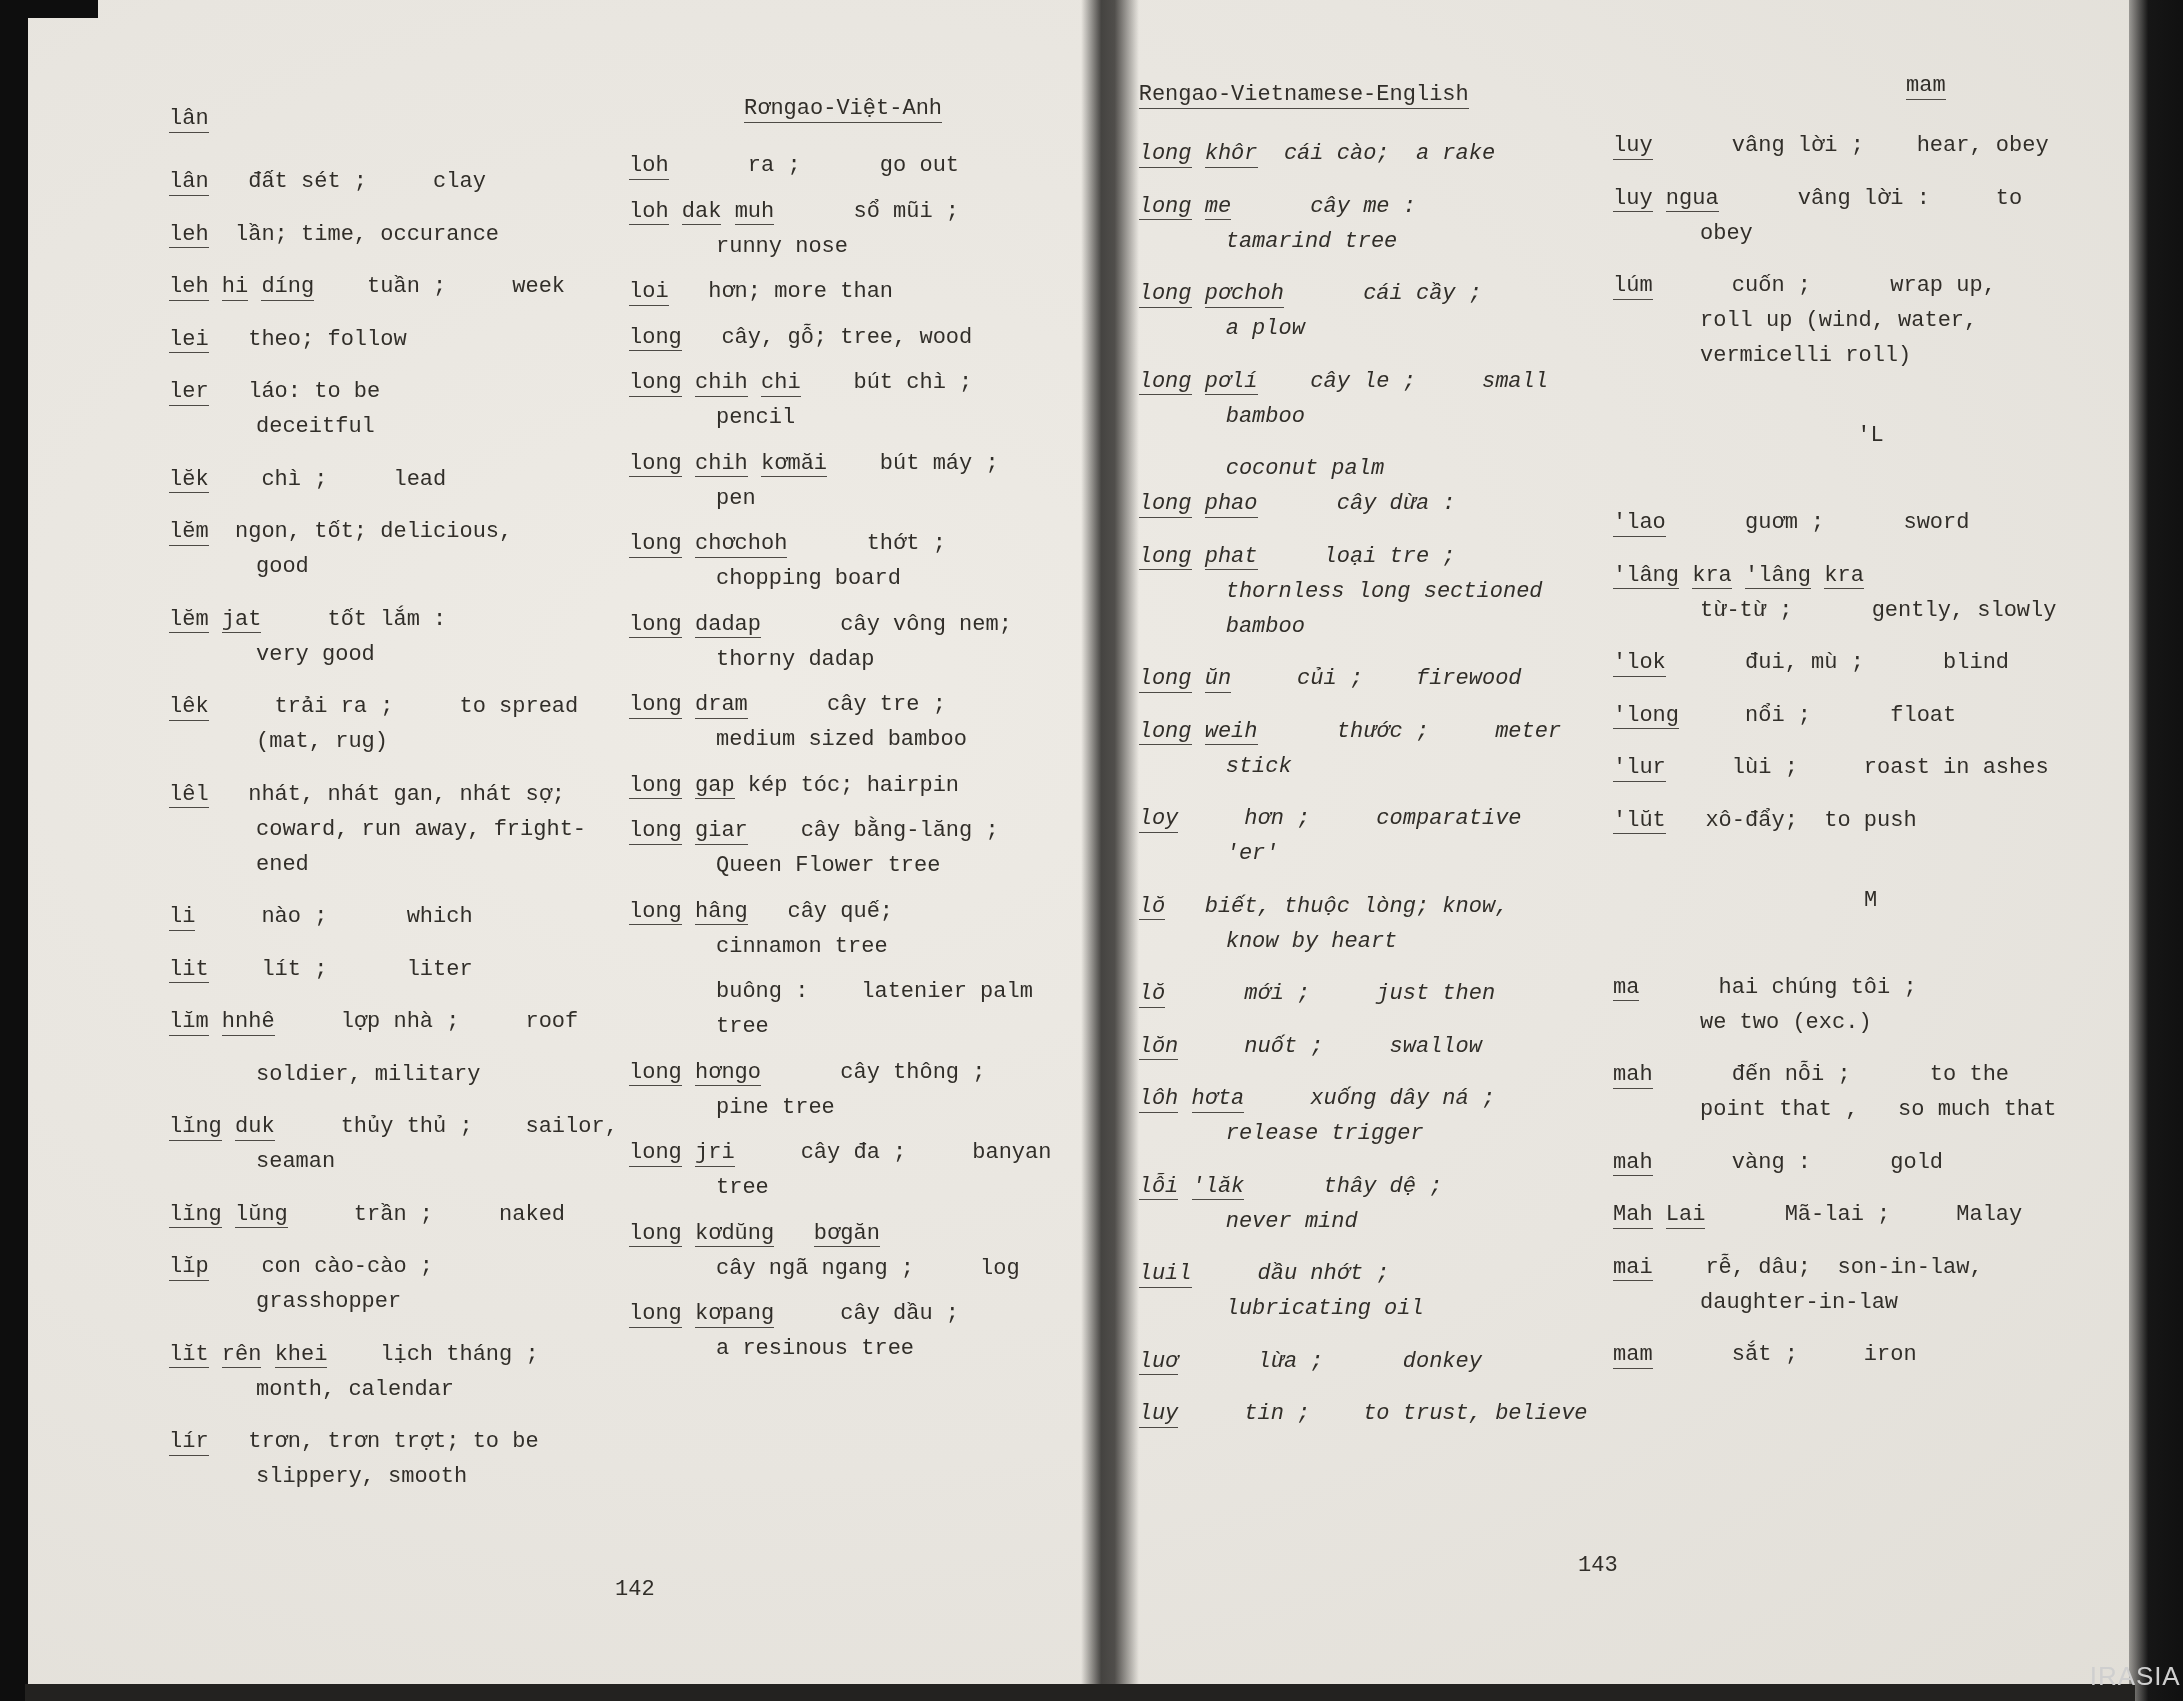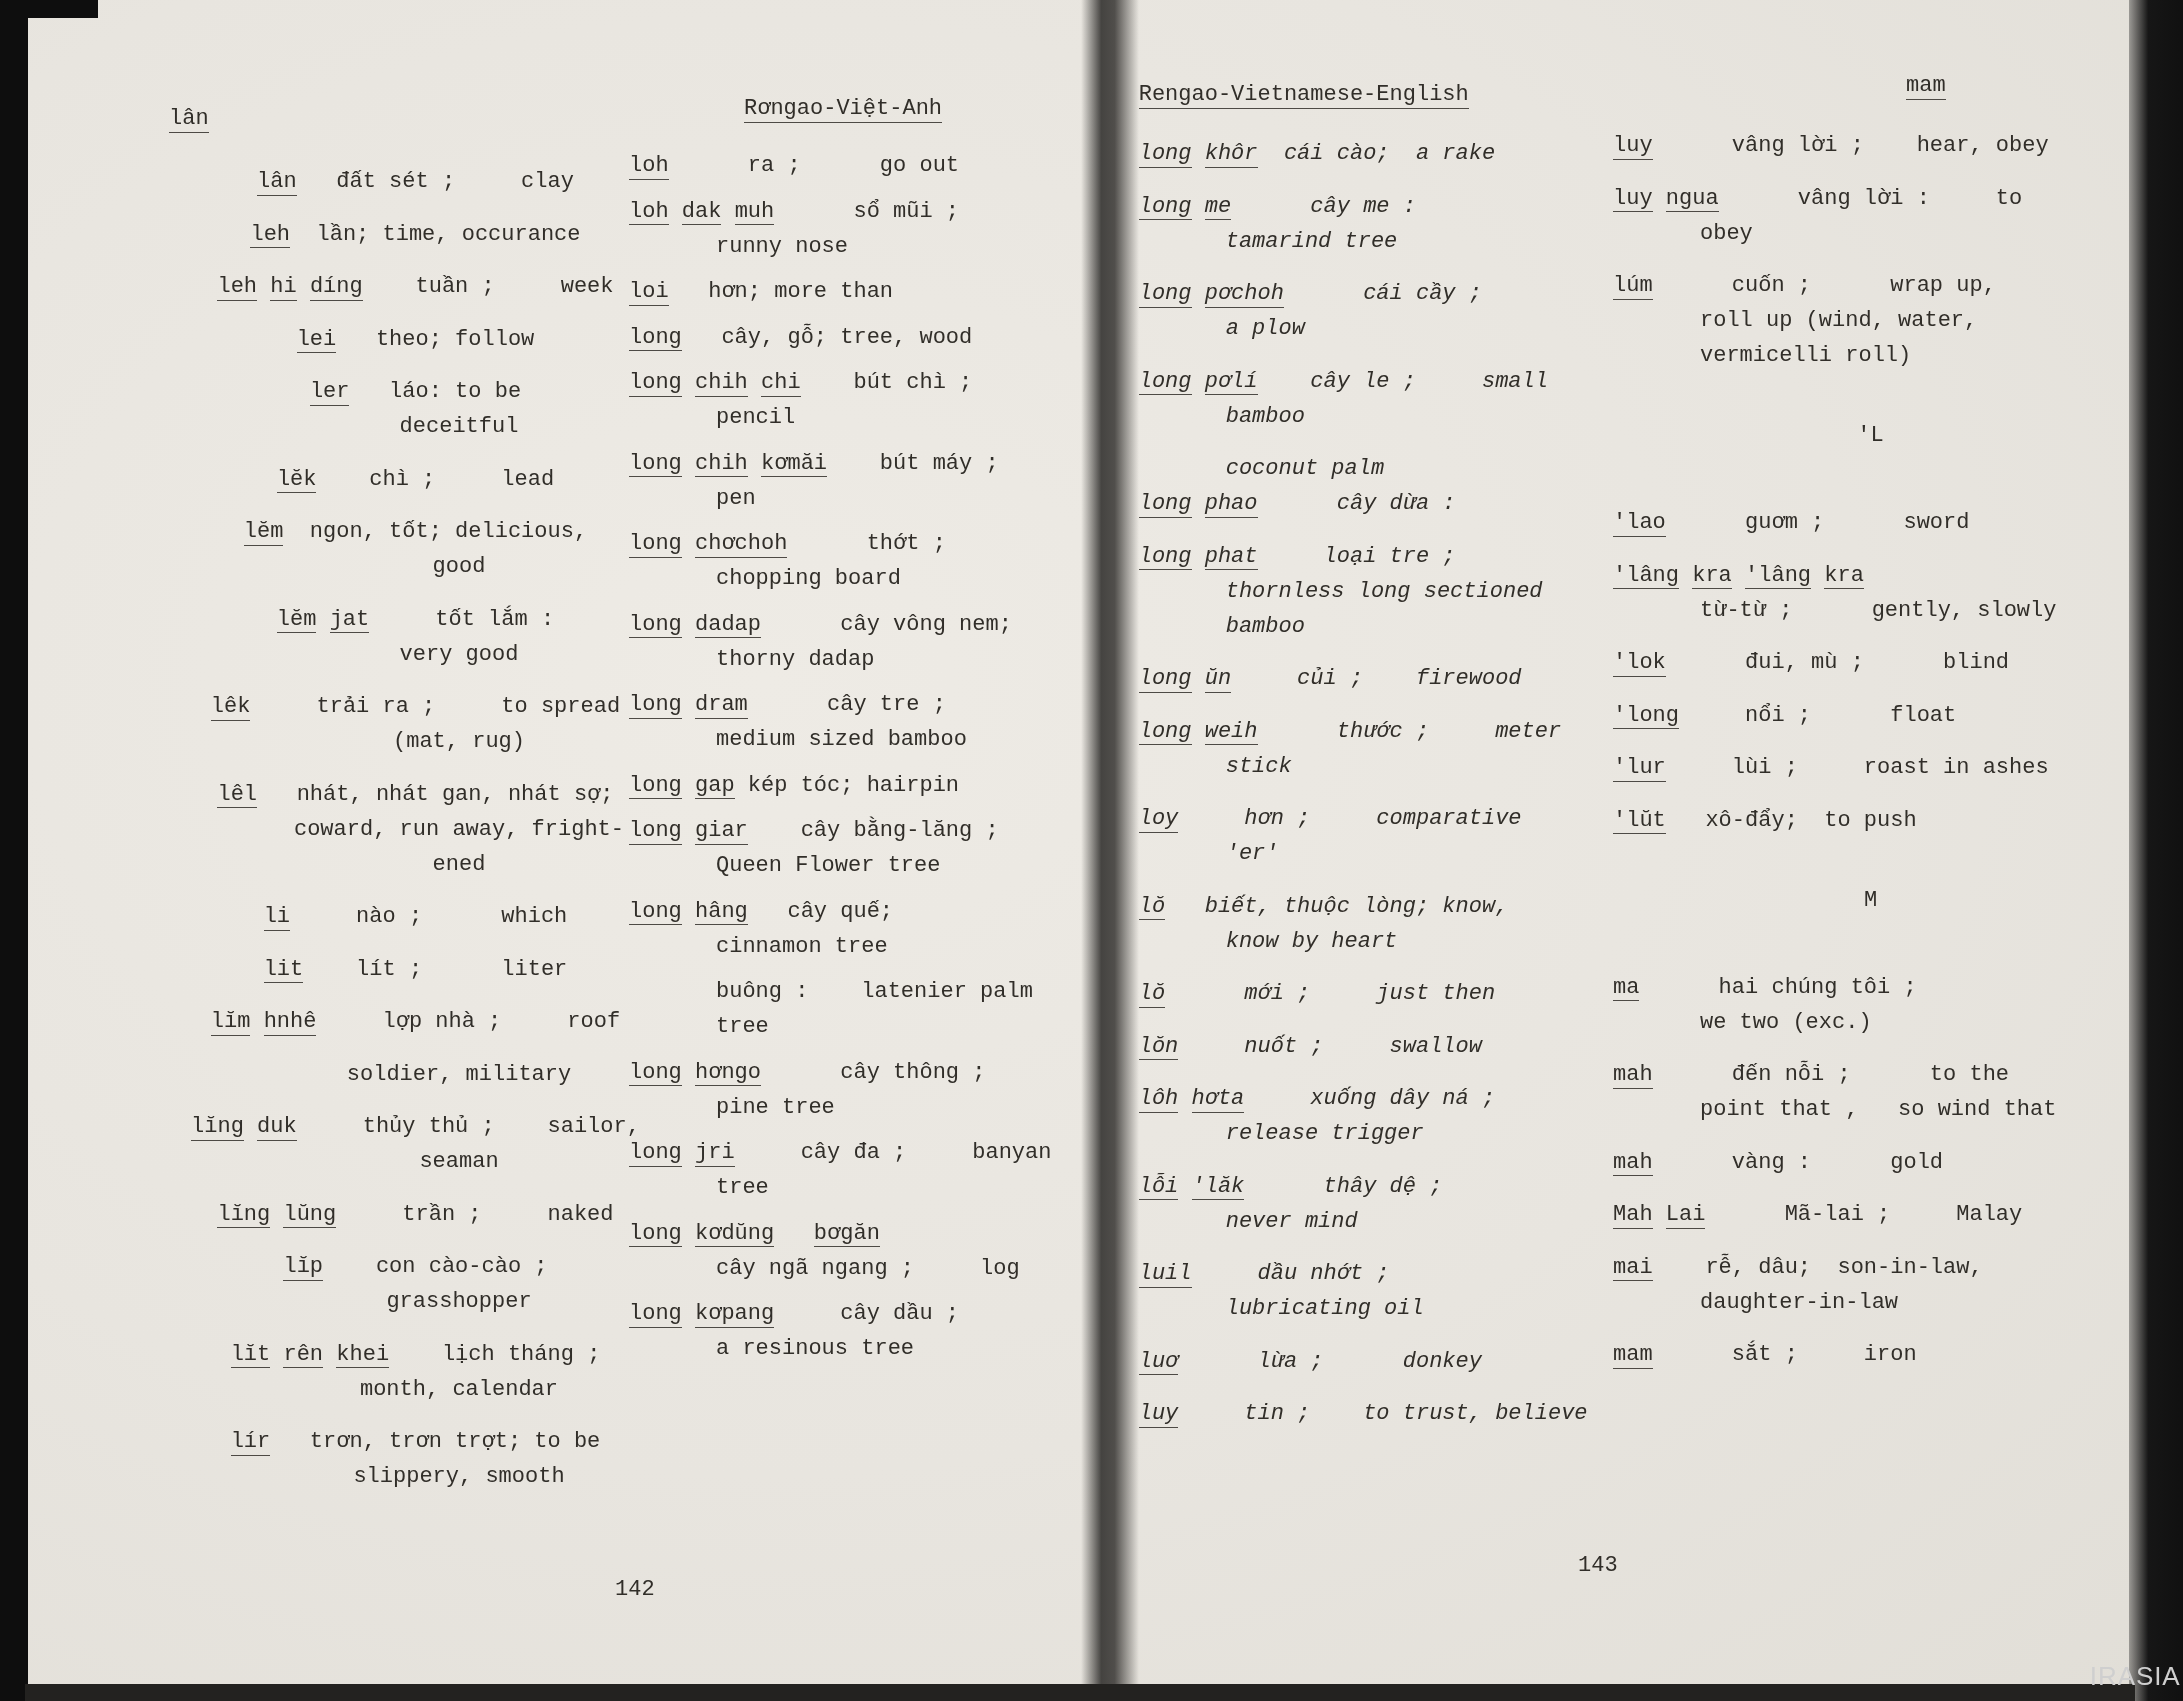--- a/index.html
+++ b/index.html
@@ -13,21 +13,21 @@
   .col{position:absolute;font-size:22px;line-height:35px;}
   .col .entry{margin-bottom:var(--gap,14px);}
   .line{white-space:pre;}
   .line.ind{padding-left:87px;}
   .u{border-bottom:1.7px solid rgba(49,46,41,.85);padding-bottom:0.9px;}
   .guide-word,.col-title,.pageno{position:absolute;font-size:22px;line-height:35px;white-space:pre;}
   .section{text-align:center;margin:45px 0 52px;}
   
   .lp-guide{left:141px;top:101px;}
   .lp-coltitle{left:716px;top:91px;}
-  .lp-col1{left:141px;top:164px;width:493px;text-align:center;--gap:17.5px;}
+  .lp-col1{left:141px;top:164px;width:493px;--gap:17.5px;}
   .lp-col2{left:601px;top:148px;width:482px;--gap:10.5px;}
   .lp-pageno{left:587px;top:1572px;}
   
   .rp-title{left:1.7px;top:77px;}
   .rp-guide{left:769px;top:68px;}
   .rp-col1{left:1.7px;top:136px;width:479px;font-style:italic;--gap:17.5px;}
   .rp-col2{left:476px;top:128px;width:515px;--gap:17.5px;}
   .rp-pageno{left:441px;top:1548px;}
   
   .edge-left{position:absolute;left:0;top:0;bottom:0;width:28px;background:#0e0e0e;}
@@ -288,21 +288,21 @@
         <div class="entry">
           <div class="line"><span class="u">'lŭt</span><span>   xô-đẩy;  to push</span></div>
         </div>
         <div class="section">M</div>
         <div class="entry">
           <div class="line"><span class="u">ma</span><span>      hai chúng tôi ;</span></div>
           <div class="line ind"><span>we two (exc.)</span></div>
         </div>
         <div class="entry">
           <div class="line"><span class="u">mah</span><span>      đến nỗi ;      to the</span></div>
-          <div class="line ind"><span>point that ,   so wind that</span></div>
+          <div class="line ind"><span>point that ,   so much that</span></div>
         </div>
         <div class="entry">
           <div class="line"><span class="u">mah</span><span>      vàng :      gold</span></div>
         </div>
         <div class="entry">
           <div class="line"><span class="u">Mah</span><span> </span><span class="u">Lai</span><span>      Mã-lai ;     Malay</span></div>
         </div>
         <div class="entry">
           <div class="line"><span class="u">mai</span><span>    rễ, dâu;  son-in-law,</span></div>
           <div class="line ind"><span>daughter-in-law</span></div>

